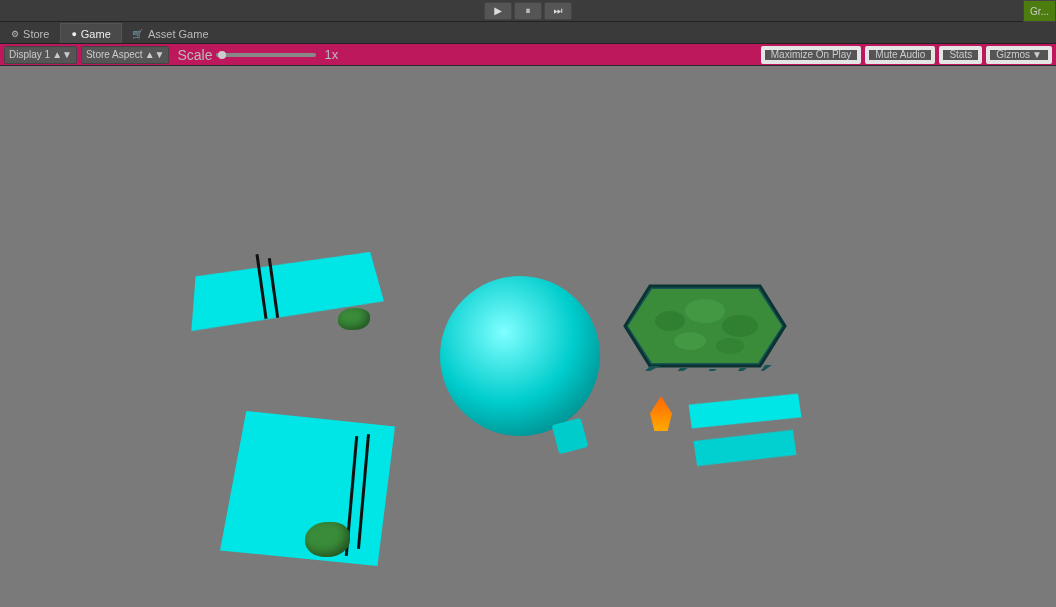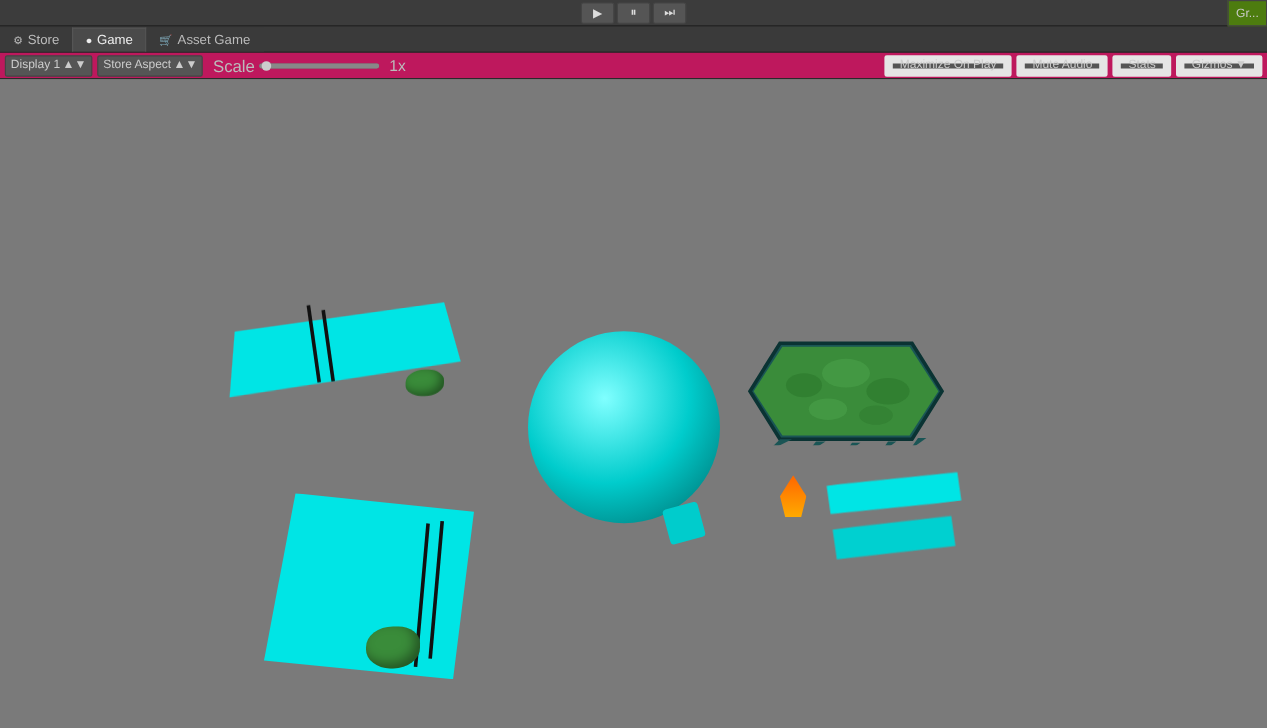--- a/index.html
+++ b/index.html
@@ -98,21 +98,21 @@
       display: flex;
       align-items: center;
       padding: 0 4px;
       gap: 4px;
       border-bottom: 1px solid #2a2a2a;
     }
     .sec-btn {
       height: 18px;
       padding: 0 6px;
       background: #555;
-      border: 7px solid #e5e5e5;
+      border: 4px solid #e5e5e5;
       border-radius: 2px;
       font-size: 10px;
       color: #ccc;
       cursor: pointer;
       display: flex;
       align-items: center;
       gap: 2px;
       white-space: nowrap;
     }
 

